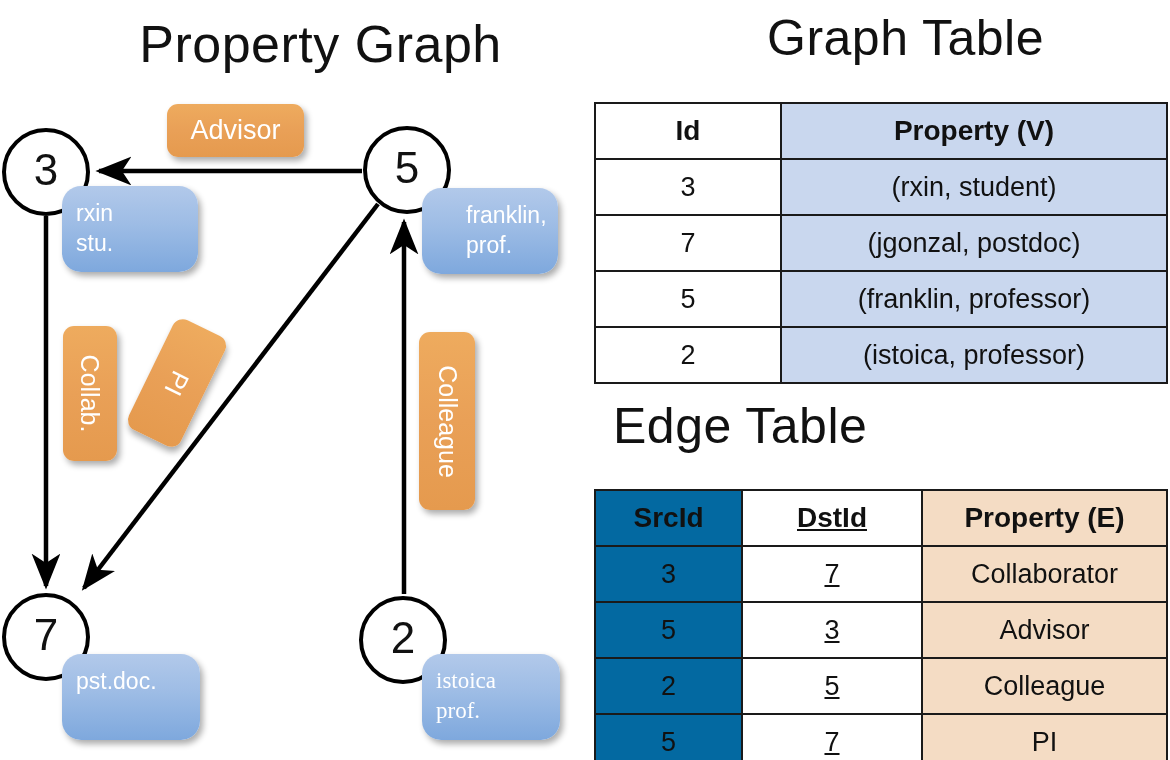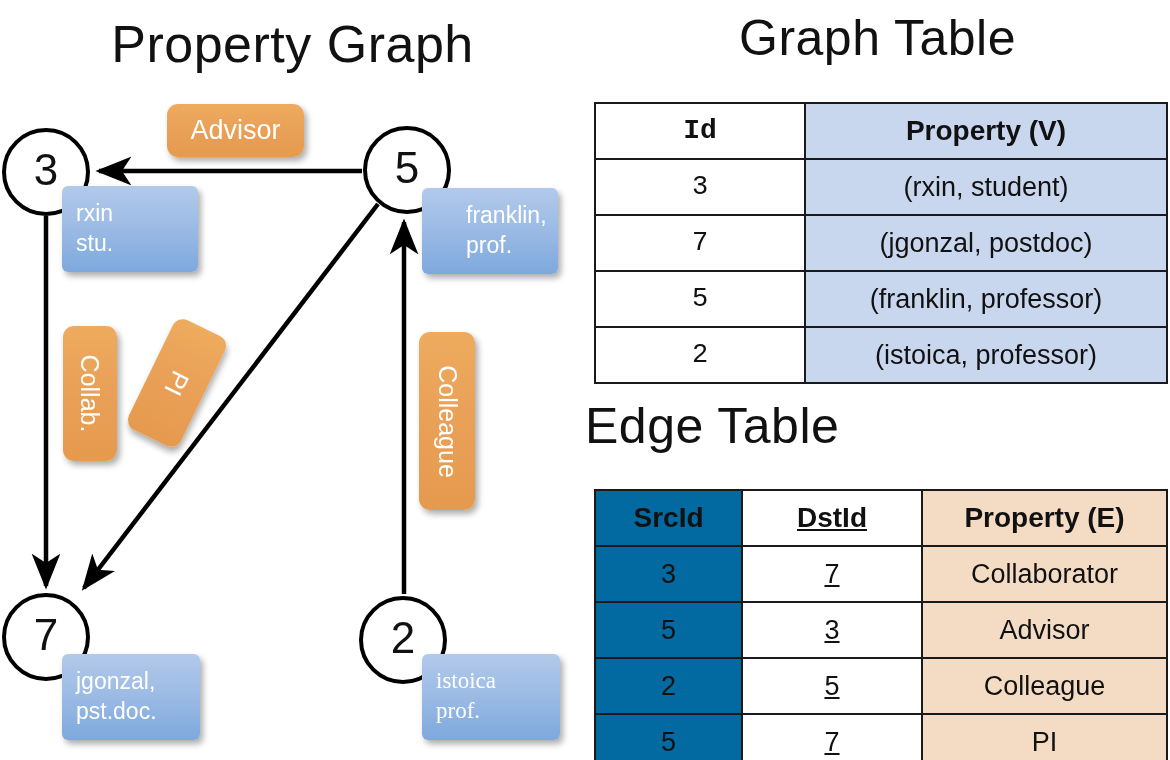--- a/index.html
+++ b/index.html
@@ -16,20 +16,21 @@
   }
 
   
   .title {
     position: absolute;
     font-family: "Liberation Sans", sans-serif;
     font-weight: 300;
     letter-spacing: 0.5px;
     color: #111;
     white-space: nowrap;
+    margin-left: 28px;
   }
   #title-property-graph {
     left: 0; top: 14px; width: 585px;
     text-align: center;
     font-size: 52px;
     line-height: 60px;
   }
   #title-vertex-table {
     left: 585px; top: 8px; width: 585px;
     text-align: center;
@@ -70,21 +71,21 @@
   }
   #node-3 { left: 2px;   top: 128px; }
   #node-5 { left: 363px; top: 126px; }
   #node-7 { left: 2px;   top: 593px; }
   #node-2 { left: 359px; top: 596px; }
   .node .node-label { transform: translateY(-2px); }
 
   
   .prop-box {
     position: absolute;
-    border-radius: 6px;
+    border-radius: 19px;
     background: linear-gradient(to bottom, #b2c9ea 0%, #9dbce5 45%, #7ea8dd 100%);
     box-shadow: 3px 4px 6px rgba(0,0,0,0.33);
     color: #ffffff;
     font-family: "Liberation Sans", sans-serif;
     font-weight: 300;
     font-size: 23px;
     line-height: 30px;
     padding: 12px 0 0 14px;
     z-index: 8;
     white-space: nowrap;
@@ -150,21 +151,21 @@
     line-height: 54px;
     white-space: nowrap;
     overflow: hidden;
   }
   .data-table th {
     font-weight: 700;
     font-size: 28px;
   }
 
   #vertex-table { left: 594px; top: 102px; width: 574px; }
-  #vertex-table .col-id   { width: 210px; background: #ffffff; font-family: Liberation Mono, monospace; }
+  #vertex-table .col-id   { width: 186px; background: #ffffff; }
   #vertex-table .col-prop { background: #c9d7ee; }
 
   #edge-table { left: 594px; top: 489px; width: 574px; }
   #edge-table .col-src  { width: 147px; background: #0369a1; }
   #edge-table .col-dst  { width: 180px; background: #ffffff; text-decoration: underline; }
   #edge-table .col-prop { background: #f4dcc4; }
 </style>
 </head>
 <body>
 
@@ -203,21 +204,20 @@
 
   <div class="prop-box" id="prop-rxin">
     <div>rxin</div>
     <div>stu.</div>
   </div>
   <div class="prop-box" id="prop-franklin">
     <div>franklin,</div>
     <div>prof.</div>
   </div>
   <div class="prop-box" id="prop-jgonzal">
-    <div>jgonzal,</div>
     <div>pst.doc.</div>
   </div>
   <div class="prop-box" id="prop-istoica">
     <div>istoica</div>
     <div>prof.</div>
   </div>
 
   <div class="edge-label" id="edge-label-advisor">
     <span class="htext">Advisor</span>
   </div>

